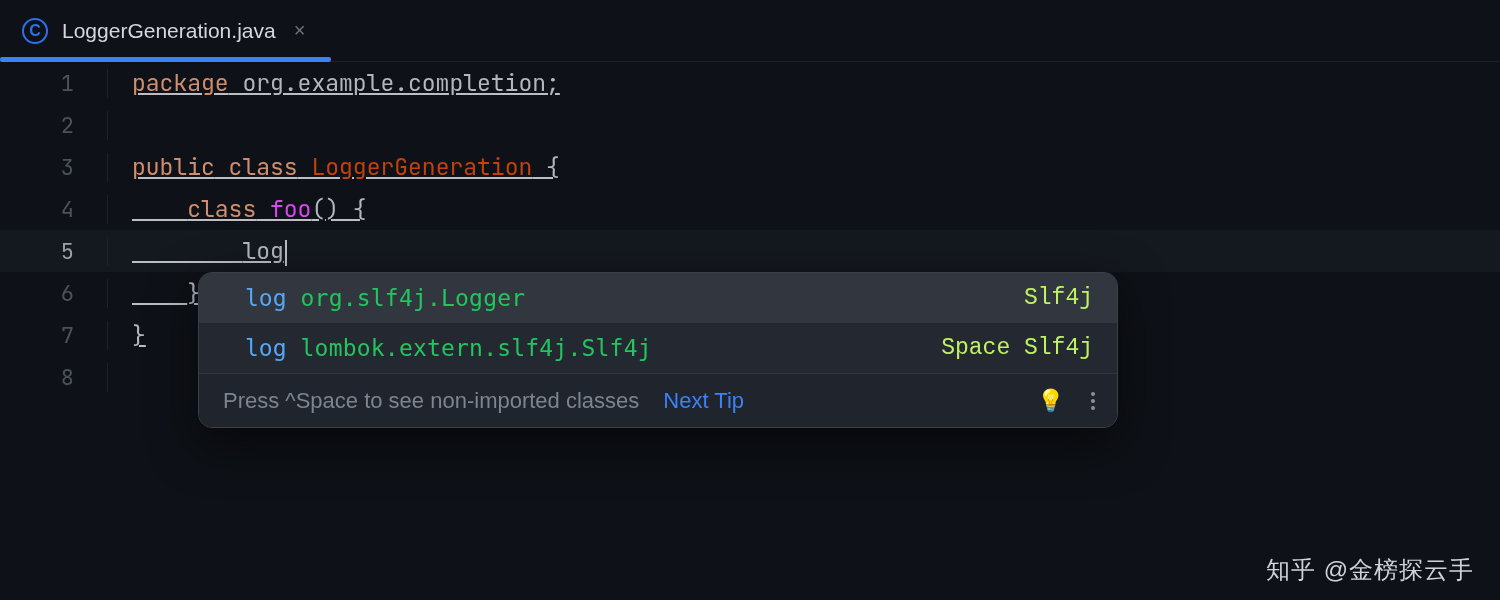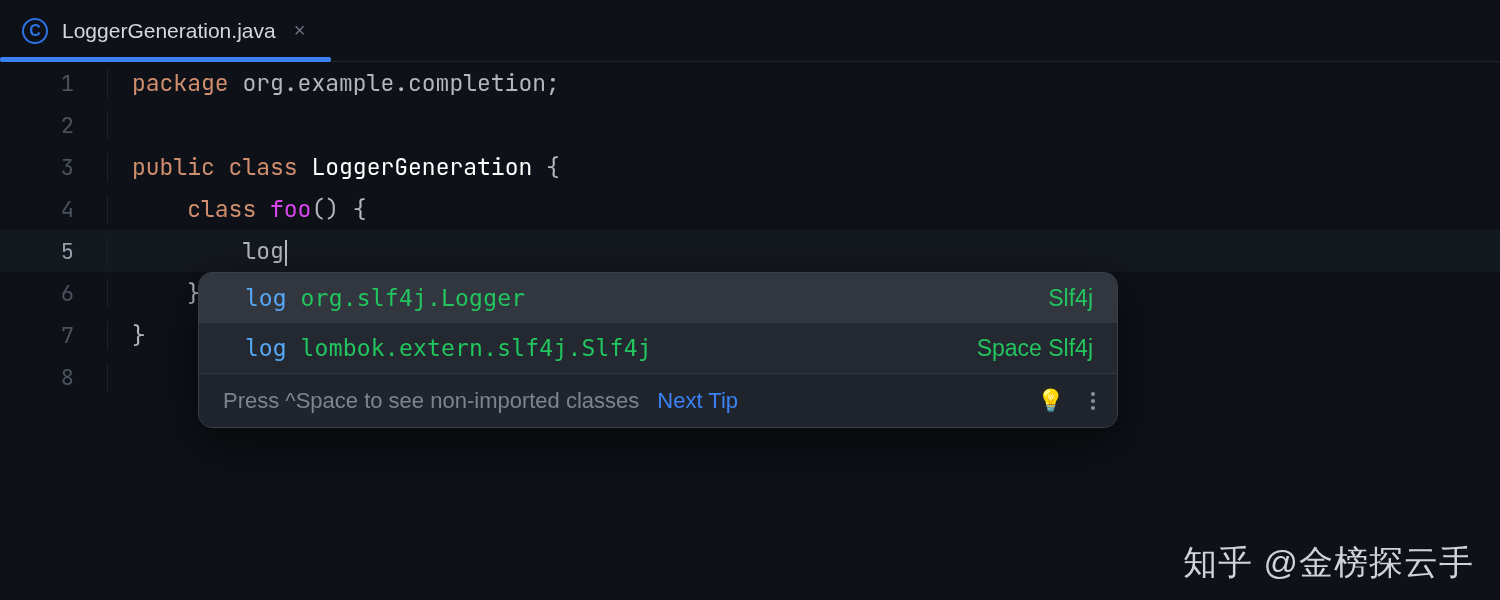--- a/index.html
+++ b/index.html
@@ -81,30 +81,31 @@
     content: "";
     position: absolute;
     right: 0; top: 0; bottom: 0;
     width: 1px;
     background: #1e2228;
   }
   .code {
     padding-left: 24px;
     white-space: pre;
     font-size: 23px;
+    text-decoration: underline;
   }
   .line.current {
     background: #14181f;
   }
   .line.current .gutter { color: #9aa0aa; }
 
   
   .kw { color: #cf8e6d; }
   .pkg { color: #b2b6bd; }
-  .cls { color: #ffffff; }
+  .cls { color: #c2410c; }
   .fn  { color: #d946ef; }
   .txt { color: #b2b6bd; }
   .punct { color: #b2b6bd; }
 
   .caret {
     display: inline-block;
     width: 2px; height: 26px;
     background: #bcbec4;
     vertical-align: middle;
     margin-left: 1px;
@@ -133,52 +134,52 @@
     gap: 14px;
     cursor: pointer;
     font-size: 23px;
   }
   .popup-item.selected {
     background: #32363f;
   }
   .pi-main { color: #56a8f5; font-family: ui-monospace, Menlo, Consolas, monospace; }
   .pi-detail { color: #22c55e; font-family: ui-monospace, Menlo, Consolas, monospace; letter-spacing: .2px; }
   .pi-spacer { flex: 1; }
-  .pi-tail { color: #22c55e; font-family: Liberation Sans, sans-serif; }
+  .pi-tail { color: #bef264; font-family: Liberation Mono, monospace; }
 
   .popup-footer {
     height: 54px;
     display: flex;
     align-items: center;
     padding: 0 20px 0 24px;
     background: #20242c;
     border-top: 1px solid #31353d;
     font-family: -apple-system, "Segoe UI", sans-serif;
     font-size: 22px;
     gap: 18px;
   }
   .pf-hint { color: #7c8490; }
-  .pf-link { color: #3b82f6; cursor: pointer; }
+  .pf-link { color: #3b82f6; cursor: pointer; margin-left: 6px; }
   .pf-spacer { flex: 1; }
   .pf-bulb { color: #f4bf4f; font-size: 22px; }
   .pf-more {
     display: flex; flex-direction: column; gap: 3px;
     padding: 4px 2px 4px 8px;
     cursor: pointer;
   }
   .pf-more span {
     width: 4px; height: 4px; border-radius: 50%; background: #8b929c;
   }
 
   
   .watermark {
     position: absolute;
     right: 26px; bottom: 14px;
     font-family: "PingFang SC","Microsoft YaHei",sans-serif;
-    font-size: 34px;
+    font-size: 24px;
     color: #cfd2d8;
     letter-spacing: 1px;
   }
 </style>
 </head>
 <body>
 
 <div class="tabbar">
   <div class="tab">
     <span class="tab-file-icon">C</span>

